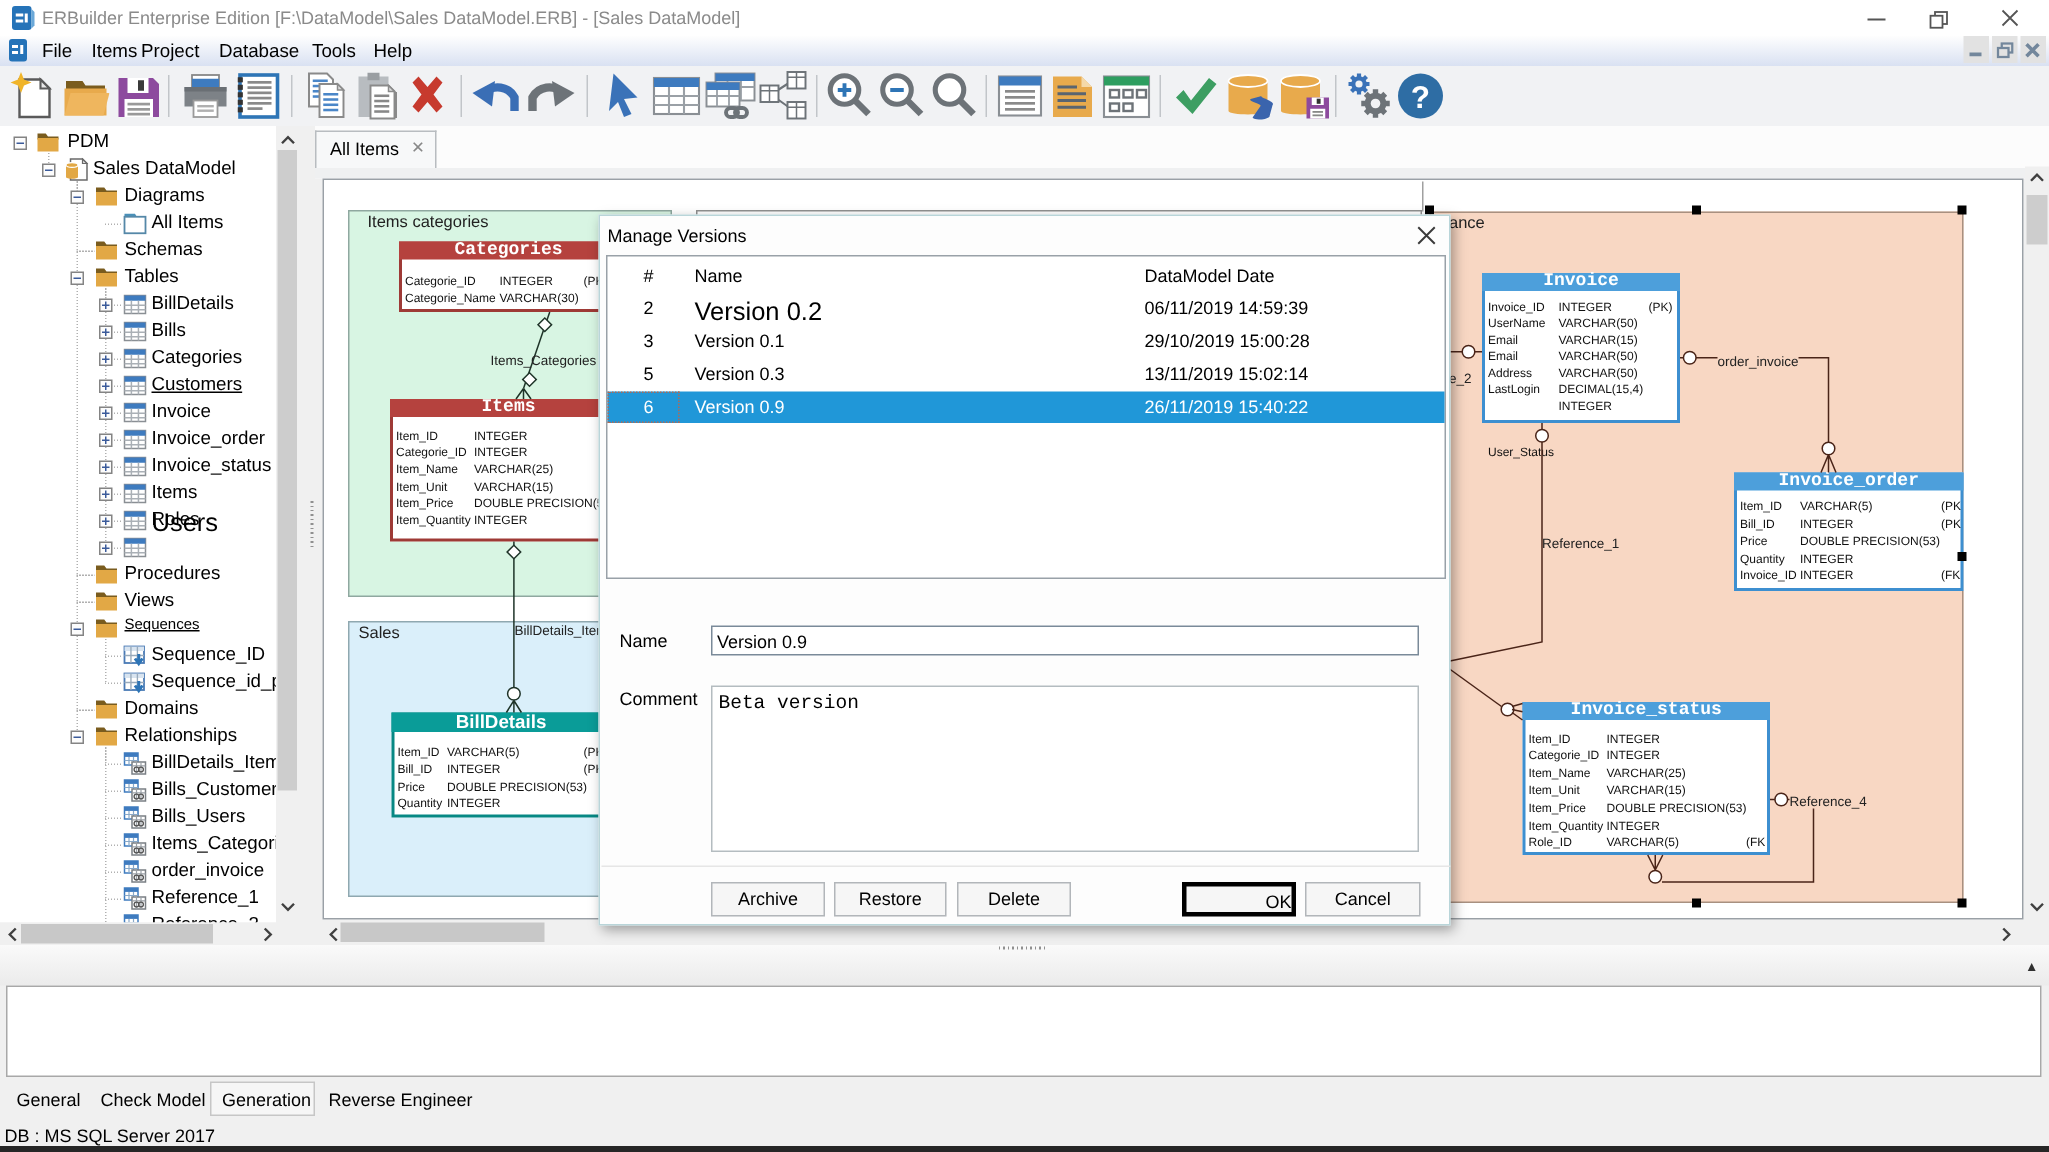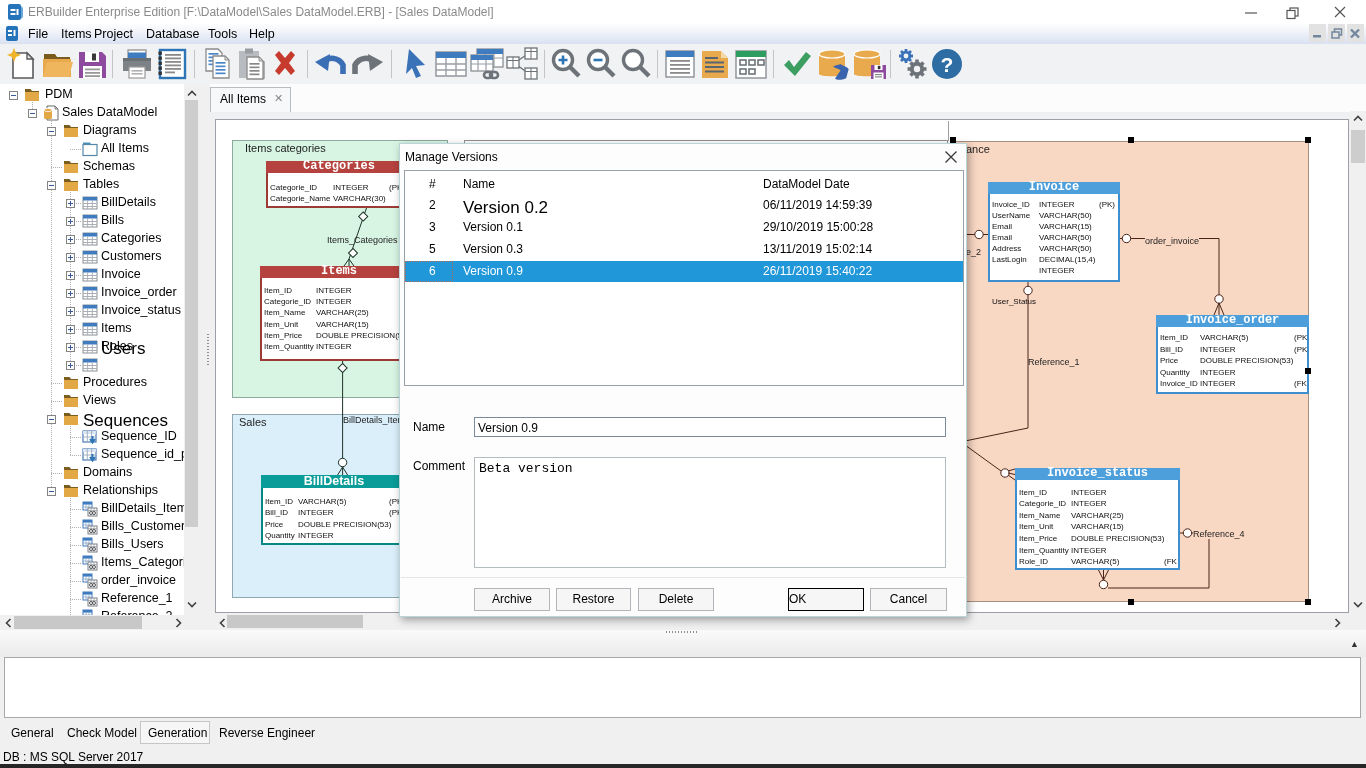--- a/index.html
+++ b/index.html
@@ -380,21 +380,21 @@
       <use href="#i-table"></use>
     </svg>
 <div class="abs" style="left:101px;top:147px;font-size:12.5px;white-space:nowrap;">Categories</div>
 <div class="abs" style="left:74px;top:173px;width:8px;height:1px;background:repeating-linear-gradient(90deg,#b0b0b0 0 1px,transparent 1px 2px);"></div>
 <div class="abs" style="left:66px;top:169px;width:9px;height:9px;background:#fcfcfc;border:1px solid #848484;"></div>
 <div class="abs" style="left:68px;top:173px;width:5px;height:1px;background:#3a5a9a;"></div>
 <div class="abs" style="left:70px;top:171px;width:1px;height:5px;background:#3a5a9a;"></div>
 <svg class="abs" style="left:82px;top:165px" width="16" height="16" viewBox="0 0 16 16">
       <use href="#i-table"></use>
     </svg>
-<div class="abs" style="left:101px;top:165px;font-size:12.5px;white-space:nowrap;">Customers</div>
+<div class="abs" style="left:101px;top:165px;font-size:12.5px;white-space:nowrap;text-decoration:underline;">Customers</div>
 <div class="abs" style="left:74px;top:191px;width:8px;height:1px;background:repeating-linear-gradient(90deg,#b0b0b0 0 1px,transparent 1px 2px);"></div>
 <div class="abs" style="left:66px;top:187px;width:9px;height:9px;background:#fcfcfc;border:1px solid #848484;"></div>
 <div class="abs" style="left:68px;top:191px;width:5px;height:1px;background:#3a5a9a;"></div>
 <div class="abs" style="left:70px;top:189px;width:1px;height:5px;background:#3a5a9a;"></div>
 <svg class="abs" style="left:82px;top:183px" width="16" height="16" viewBox="0 0 16 16">
       <use href="#i-table"></use>
     </svg>
 <div class="abs" style="left:101px;top:183px;font-size:12.5px;white-space:nowrap;">Invoice</div>
 <div class="abs" style="left:74px;top:209px;width:8px;height:1px;background:repeating-linear-gradient(90deg,#b0b0b0 0 1px,transparent 1px 2px);"></div>
 <div class="abs" style="left:66px;top:205px;width:9px;height:9px;background:#fcfcfc;border:1px solid #848484;"></div>
@@ -445,21 +445,21 @@
 <svg class="abs" style="left:63px;top:309px" width="16" height="16" viewBox="0 0 16 16">
       <use href="#i-folder"></use>
     </svg>
 <div class="abs" style="left:83px;top:309px;font-size:12.5px;white-space:nowrap;">Views</div>
 <div class="abs" style="left:51px;top:335px;width:-4px;height:1px;background:repeating-linear-gradient(90deg,#b0b0b0 0 1px,transparent 1px 2px);"></div>
 <div class="abs" style="left:47px;top:331px;width:9px;height:9px;background:#fcfcfc;border:1px solid #848484;"></div>
 <div class="abs" style="left:49px;top:335px;width:5px;height:1px;background:#3a5a9a;"></div>
 <svg class="abs" style="left:63px;top:327px" width="16" height="16" viewBox="0 0 16 16">
       <use href="#i-folder"></use>
     </svg>
-<div class="abs" style="left:83px;top:327px;font-size:17px;white-space:nowrap;">Sequences</div>
+<div class="abs" style="left:83px;top:327px;font-size:10px;white-space:nowrap;text-decoration:underline;">Sequences</div>
 <div class="abs" style="left:70px;top:353px;width:12px;height:1px;background:repeating-linear-gradient(90deg,#b0b0b0 0 1px,transparent 1px 2px);"></div>
 <svg class="abs" style="left:82px;top:345px" width="16" height="16" viewBox="0 0 16 16">
       <use href="#i-seq"></use>
     </svg>
 <div class="abs" style="left:101px;top:345px;font-size:12.5px;white-space:nowrap;">Sequence_ID</div>
 <div class="abs" style="left:70px;top:371px;width:12px;height:1px;background:repeating-linear-gradient(90deg,#b0b0b0 0 1px,transparent 1px 2px);"></div>
 <svg class="abs" style="left:82px;top:363px" width="16" height="16" viewBox="0 0 16 16">
       <use href="#i-seq"></use>
     </svg>
 <div class="abs" style="left:101px;top:363px;font-size:12.5px;white-space:nowrap;">Sequence_id_pk</div>
@@ -712,21 +712,21 @@
 <div class="abs" style="left:13px;top:276px;font-size:12px;">Name</div>
 <div class="abs" style="left:74px;top:273px;width:472px;height:20px;background:#fff;border:1px solid #7a8a99;"></div>
 <div class="abs" style="left:78px;top:277px;font-size:12px;">Version 0.9</div>
 <div class="abs" style="left:13px;top:315px;font-size:12px;">Comment</div>
 <div class="abs" style="left:74px;top:313px;width:472px;height:111px;background:#fff;border:1px solid #b4bcc0;"></div>
 <div class="abs" style="left:79px;top:317px;font-size:13px;font-family:'Liberation Mono',monospace;">Beta version</div>
 <div class="abs" style="left:1px;top:433px;width:566px;height:1px;background:#e6e6e6;"></div>
 <div class="abs" style="left:74px;top:444px;width:76px;height:23px;background:#f6f6f6;border:1px solid #b2b6ba;text-align:center;line-height:21px;font-size:12px;">Archive</div>
 <div class="abs" style="left:156px;top:444px;width:75px;height:23px;background:#f6f6f6;border:1px solid #b2b6ba;text-align:center;line-height:21px;font-size:12px;">Restore</div>
 <div class="abs" style="left:238px;top:444px;width:76px;height:23px;background:#f6f6f6;border:1px solid #b2b6ba;text-align:center;line-height:21px;font-size:12px;">Delete</div>
-<div class="abs" style="left:388px;top:444px;width:76px;height:23px;background:#f6f6f6;border:1px solid #000000;text-align:left;line-height:21px;font-size:12px;">OK</div>
+<div class="abs" style="left:388px;top:444px;width:76px;height:23px;background:#f6f6f6;border:3px solid #000000;text-align:right;line-height:21px;font-size:12px;">OK</div>
 <div class="abs" style="left:470px;top:444px;width:77px;height:23px;background:#f6f6f6;border:1px solid #b2b6ba;text-align:center;line-height:21px;font-size:12px;">Cancel</div>
 </div>
 
 <div class="abs" style="left:0;top:630px;width:1366px;height:27px;background:linear-gradient(#fafafa,#ebebeb);"></div>
 <div class="abs" style="left:666px;top:631px;width:32px;height:2px;background:repeating-linear-gradient(90deg,#909090 0 1px,transparent 1px 3px);"></div>
 <div class="abs" style="left:1350px;top:639px;color:#303030;font-size:9px;">▲</div>
 <div class="abs" style="left:4px;top:657px;width:1357px;height:61px;background:#ffffff;border:1px solid #a8a8a8;"></div>
 
 <div class="abs" style="left:140px;top:721px;width:70px;height:23px;background:#f6f6f6;border:1px solid #c6c6c6;"></div>
 <div class="abs" style="left:11px;top:726px;font-size:12px;">General</div>

